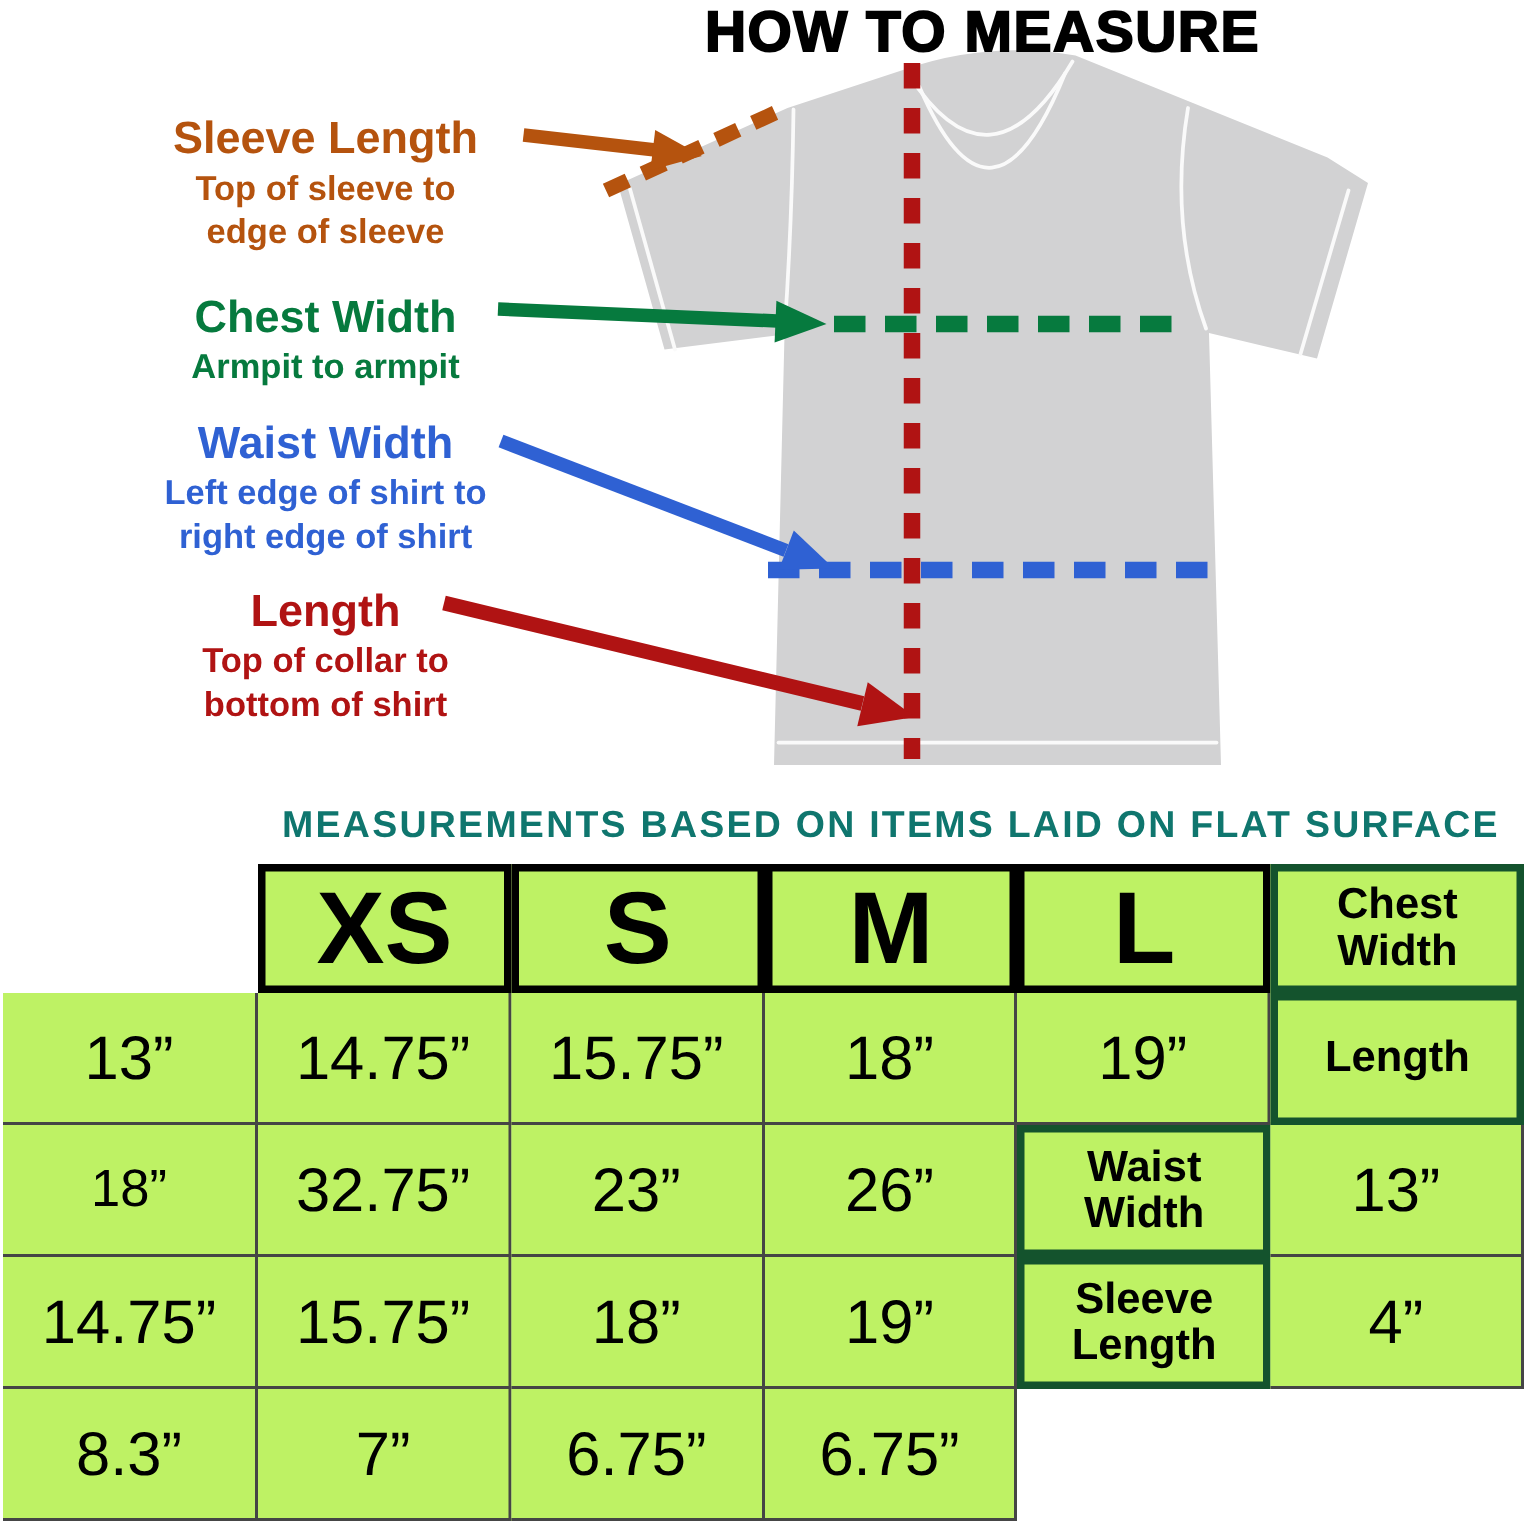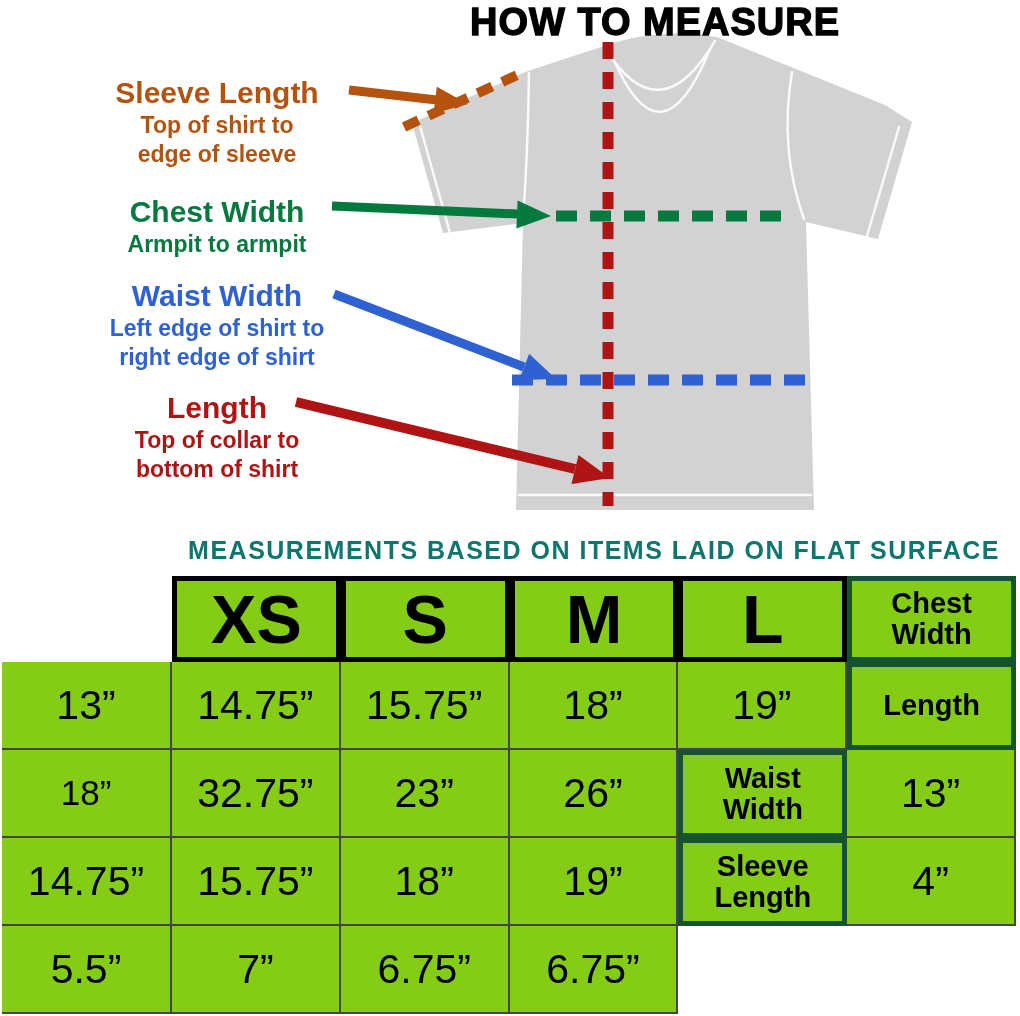--- a/index.html
+++ b/index.html
@@ -23,21 +23,21 @@
   .c-orange{color:#b5530e;}
   .c-green{color:#067a3e;}
   .c-blue{color:#2f61d3;}
   .c-red{color:#b01313;}
 
   .size-table{
     position:absolute;left:2px;top:576px;width:1014px;height:438px;
     display:grid;grid-template-columns:170px repeat(5,1fr);
     grid-template-rows:86px repeat(4,1fr);
   }
-  .cell{display:flex;align-items:center;justify-content:center;background:#84cc16;box-sizing:border-box;color:#000;}
+  .cell{display:flex;align-items:center;justify-content:center;background:#bef264;box-sizing:border-box;color:#000;}
   .cell.corner{background:transparent;}
   .cell.hdr{border:5px solid #000;font-weight:bold;font-size:68px;}
   .cell.rowlbl{border:5px solid #14532d;font-weight:bold;font-size:29px;line-height:1.08;text-align:center;white-space:pre-line;}
   .size-table > .cell:nth-child(13){font-size:35px;}  
   .cell.val{border-right:2px solid #454545;border-bottom:2px solid #454545;font-size:41px;}
 </style>
 </head>
 <body>
 
 <div id="stage">
@@ -76,21 +76,21 @@
     <g>
       <path d="M296,402 L575,469" stroke-width="10" fill="none" stroke="#b01313"></path>
       <polygon points="610,478 571.5,484.1 578.5,454.9" fill="#b01313"></polygon>
     </g>
   </svg>
 
   <div class="page-title">HOW TO MEASURE</div>
 
   <div class="anno c-orange" style="top:75px">
     <div class="h">Sleeve Length</div>
-    <div class="s">Top of shirt to</div>
+    <div class="s">Top of sleeve to</div>
     <div class="s">edge of sleeve</div>
   </div>
 
   <div class="anno c-green" style="top:194px">
     <div class="h">Chest Width</div>
     <div class="s">Armpit to armpit</div>
   </div>
 
   <div class="anno c-blue" style="top:278px">
     <div class="h">Waist Width</div>
@@ -131,19 +131,19 @@
 Width</div>
     <div class="cell val">13”</div>
     <div class="cell val">14.75”</div>
     <div class="cell val">15.75”</div>
     <div class="cell val">18”</div>
     <div class="cell val">19”</div>
 
     <div class="cell rowlbl">Sleeve
 Length</div>
     <div class="cell val">4”</div>
-    <div class="cell val">5.5”</div>
+    <div class="cell val">8.3”</div>
     <div class="cell val">7”</div>
     <div class="cell val">6.75”</div>
     <div class="cell val">6.75”</div>
   </div>
 
 </div>
 
 </body></html>

